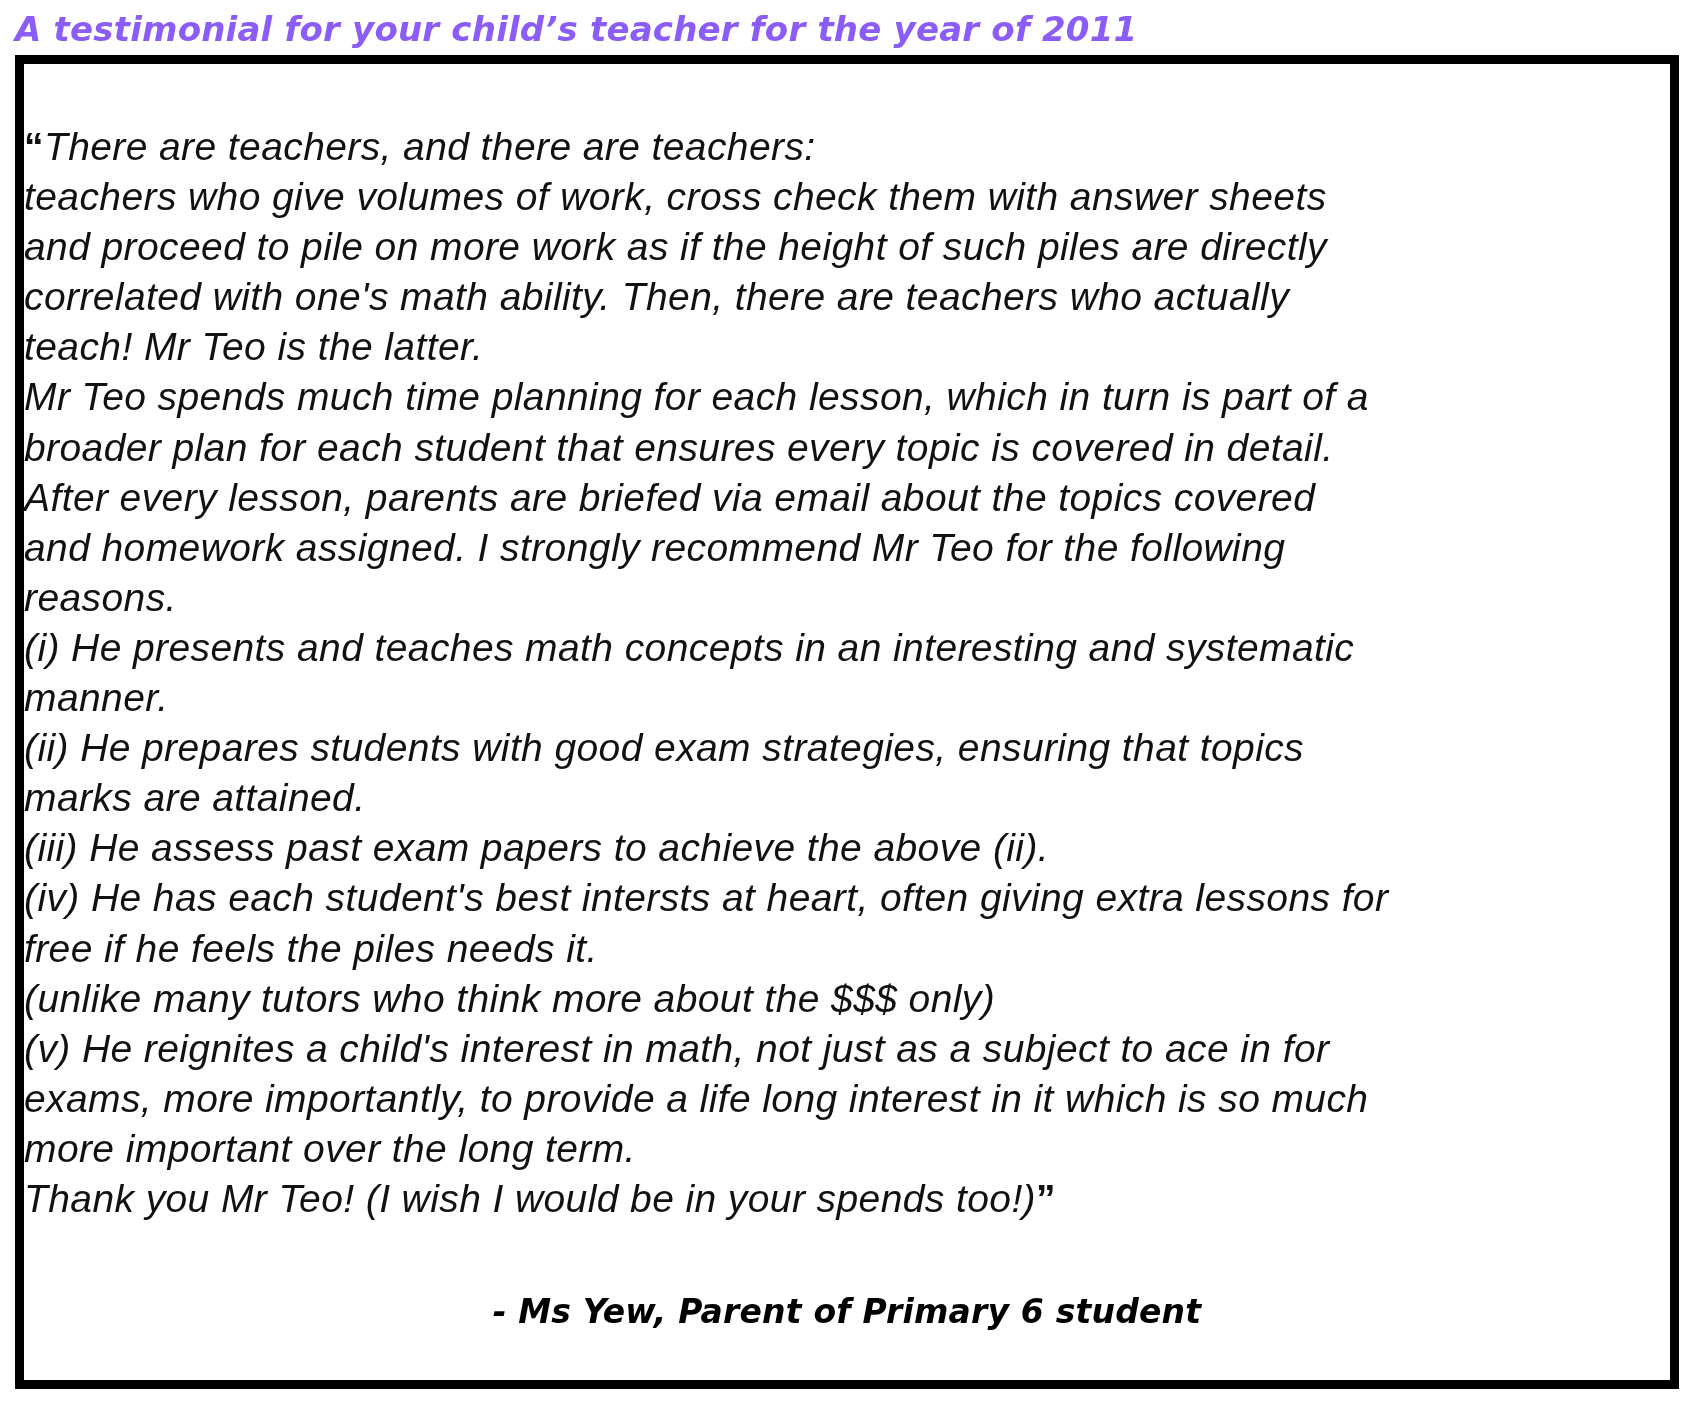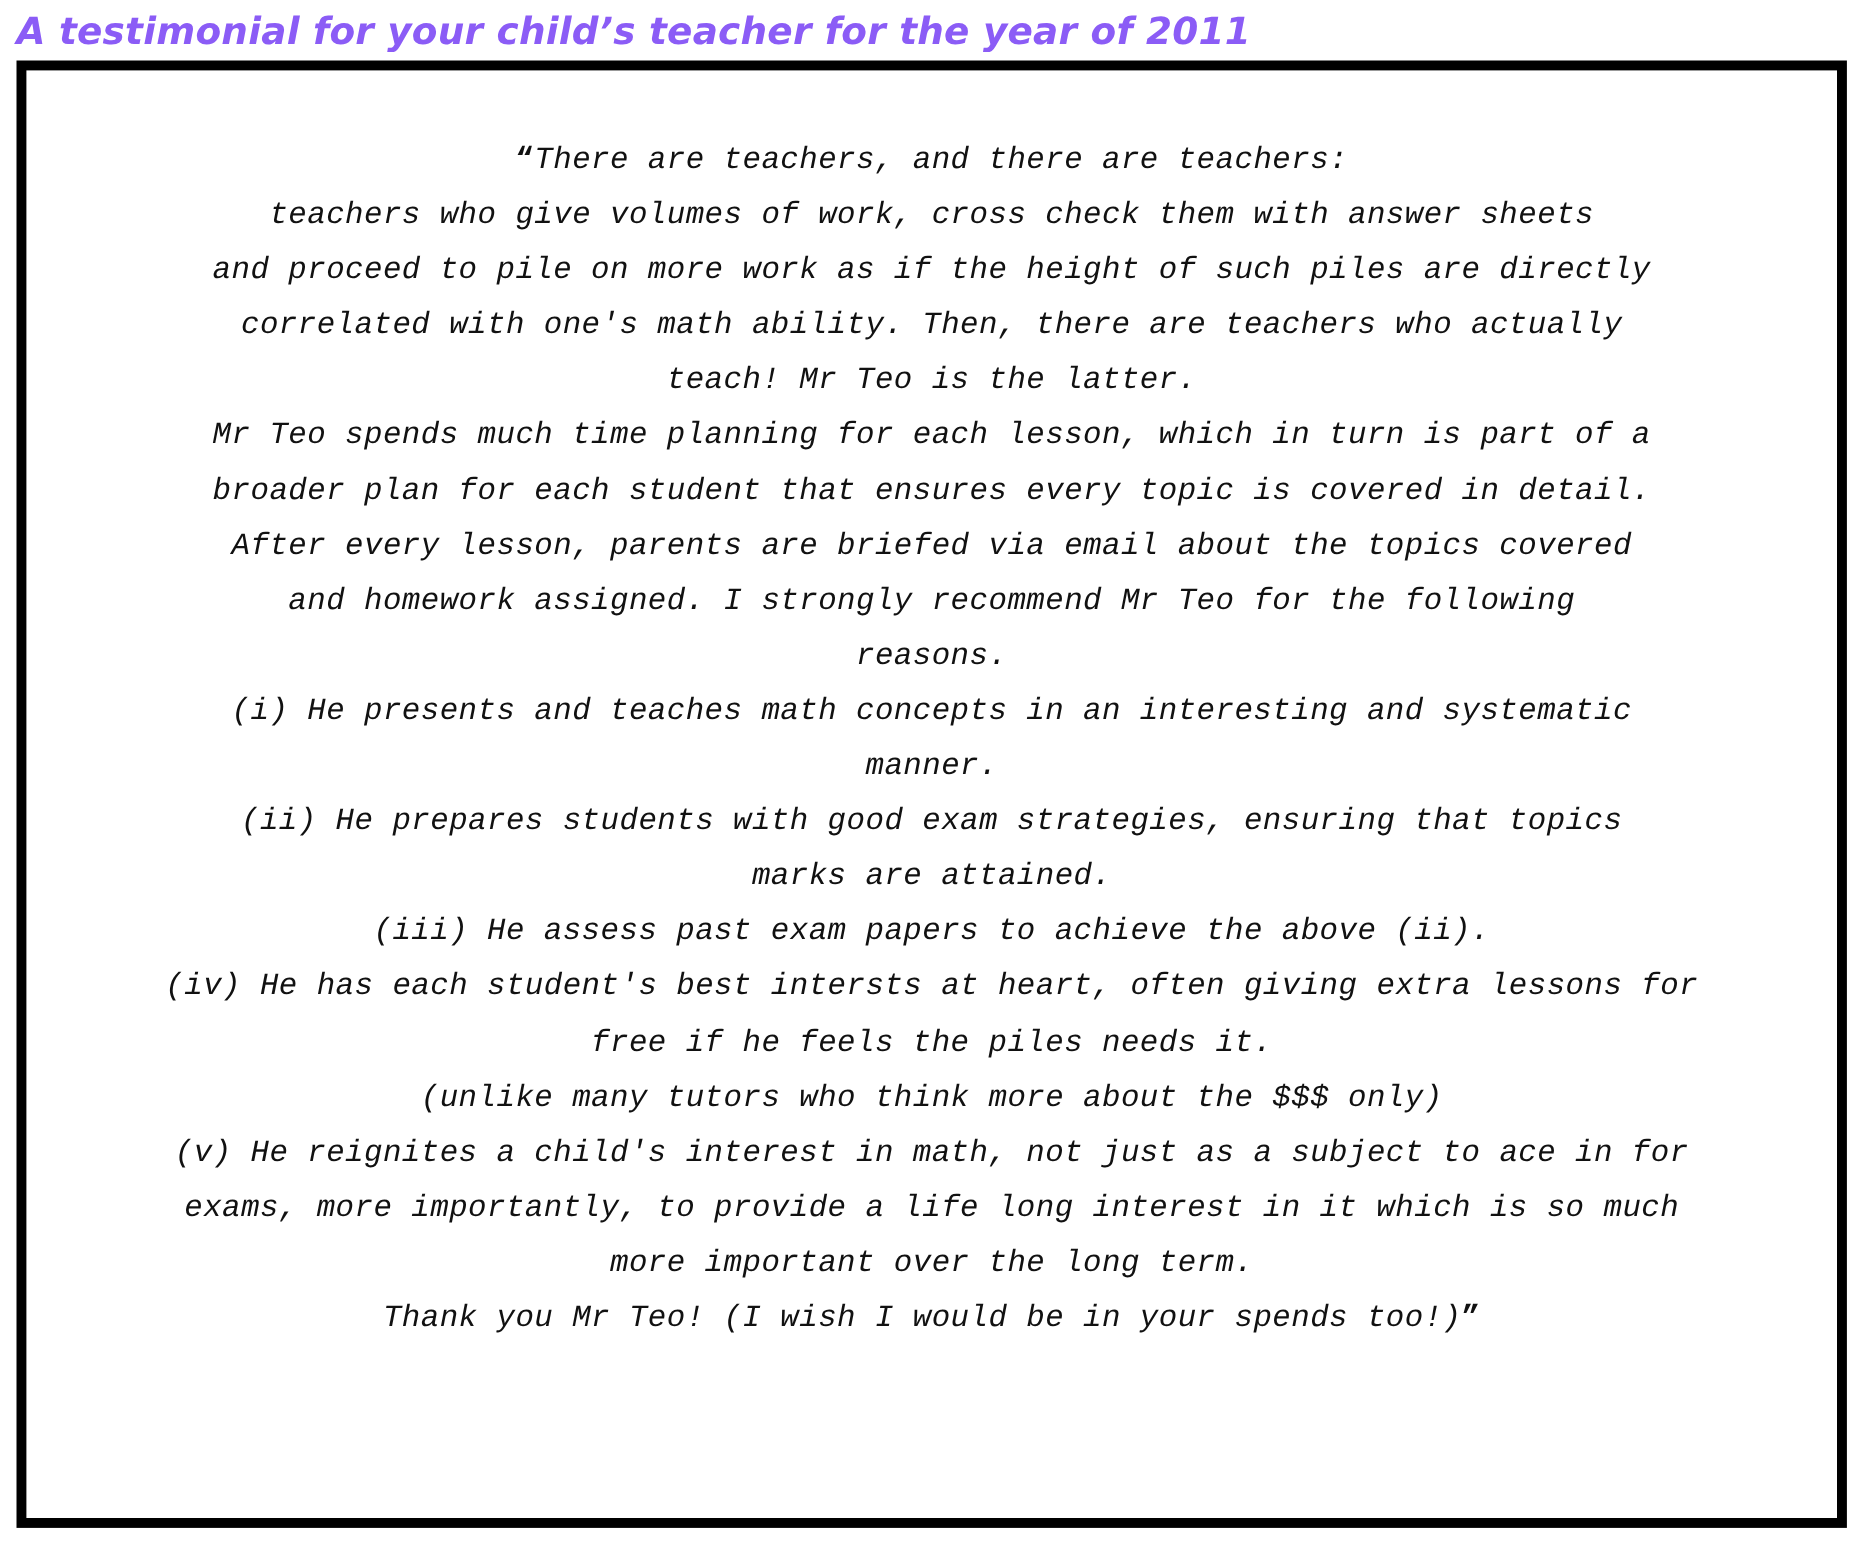--- a/index.html
+++ b/index.html
@@ -37,25 +37,25 @@
       height: 1316px;
       border: 9px solid #000;
       background: #fff;
     }
     .quote {
       position: absolute;
       left: 0;
       right: 0;
       top: 58px;
       margin: 0;
-      text-align: center;
-      font-family: Liberation Mono, monospace;
+      text-align: left;
+      font-family: Liberation Sans, sans-serif;
       font-style: italic;
       font-weight: normal;
-      font-size: 28px;
+      font-size: 39px;
       line-height: 50.1px;
       letter-spacing: 0.4px;
       color: #111;
     }
     .quote .line {
       display: block;
       white-space: nowrap;
     }
     .quote .qmark {
       font-weight: bold;
@@ -101,13 +101,14 @@
     <span class="line">marks are attained.</span>
     <span class="line">(iii) He assess past exam papers to achieve the above (ii).</span>
     <span class="line">(iv) He has each student's best intersts at heart, often giving extra lessons for</span>
     <span class="line">free if he feels the piles needs it.</span>
     <span class="line">(unlike many tutors who think more about the $$$ only)</span>
     <span class="line">(v) He reignites a child's interest in math, not just as a subject to ace in for</span>
     <span class="line">exams, more importantly, to provide a life long interest in it which is so much</span>
     <span class="line">more important over the long term.</span>
     <span class="line"><span>Thank you Mr Teo! (I wish I would be in your spends too!)</span><span class="qmark">”</span></span>
   </p>
+  <p class="signature">- Ms Yew, Parent of Primary 6 student</p>
 </div>
 
 </body></html>

